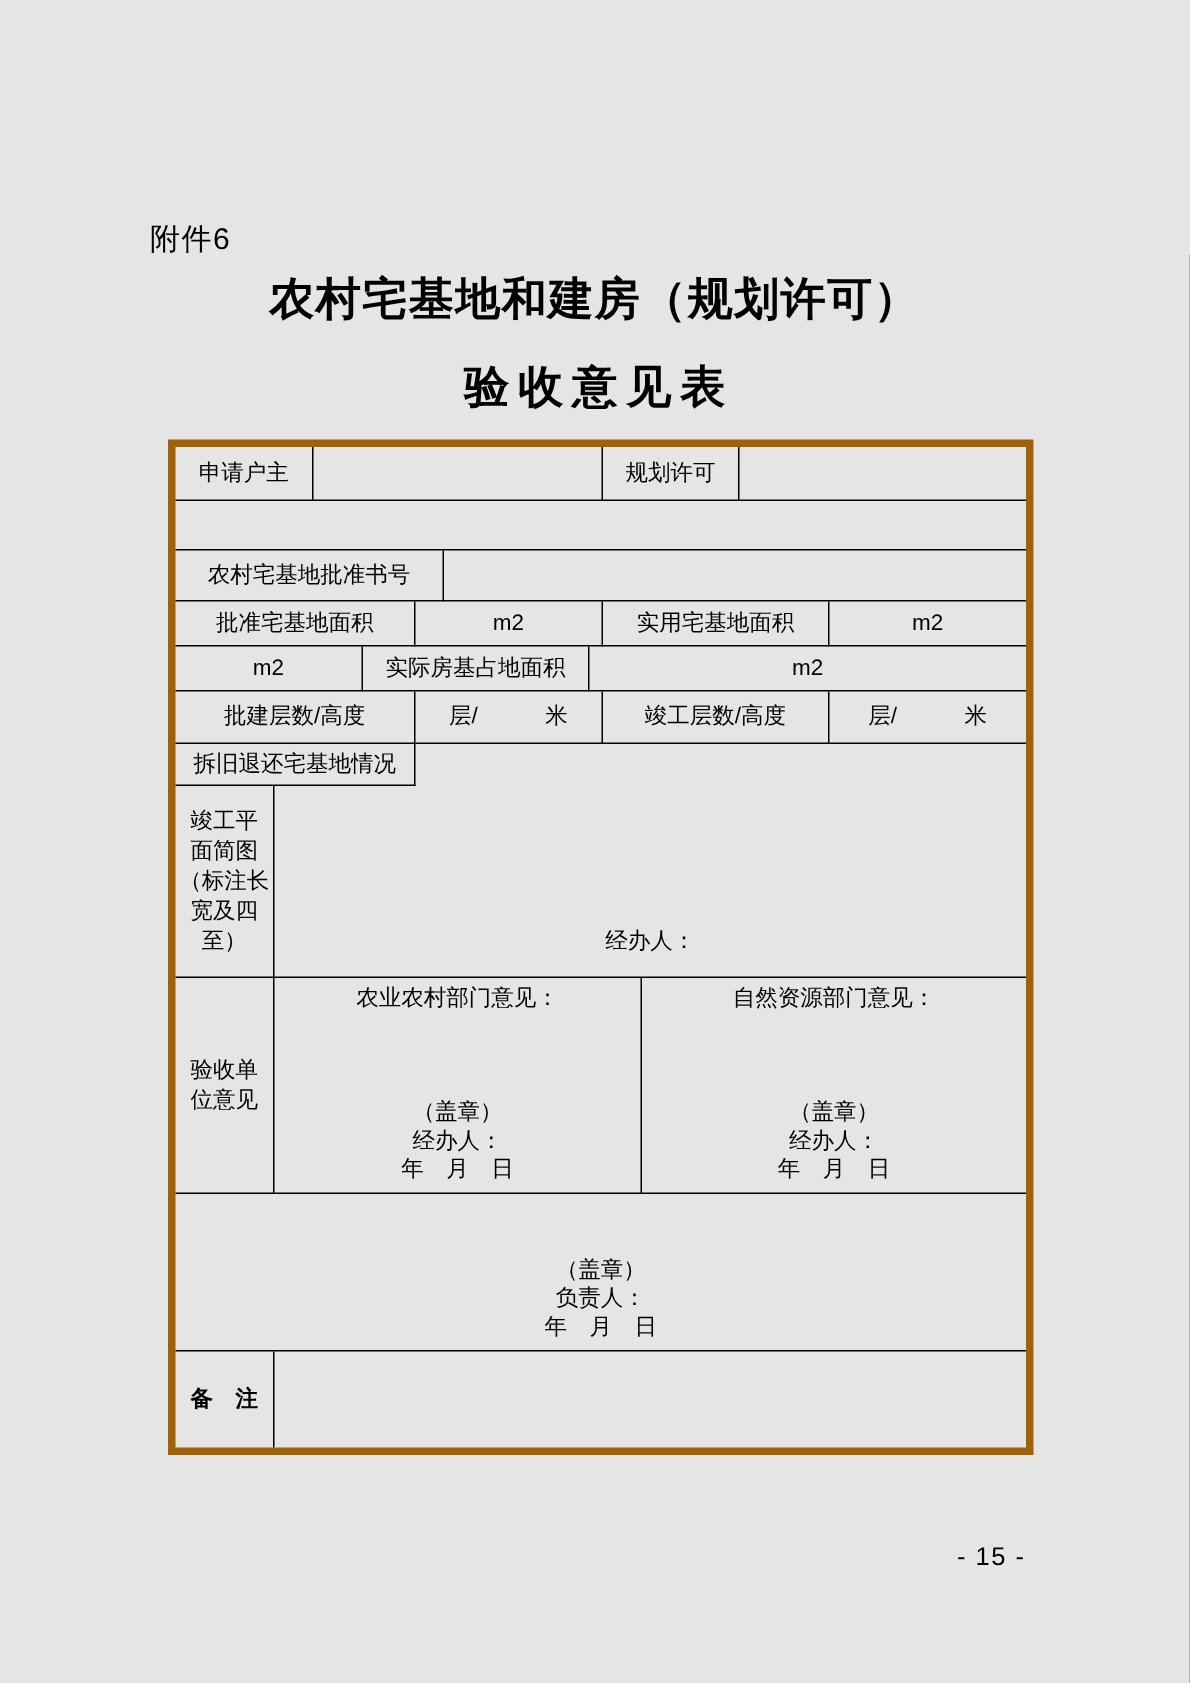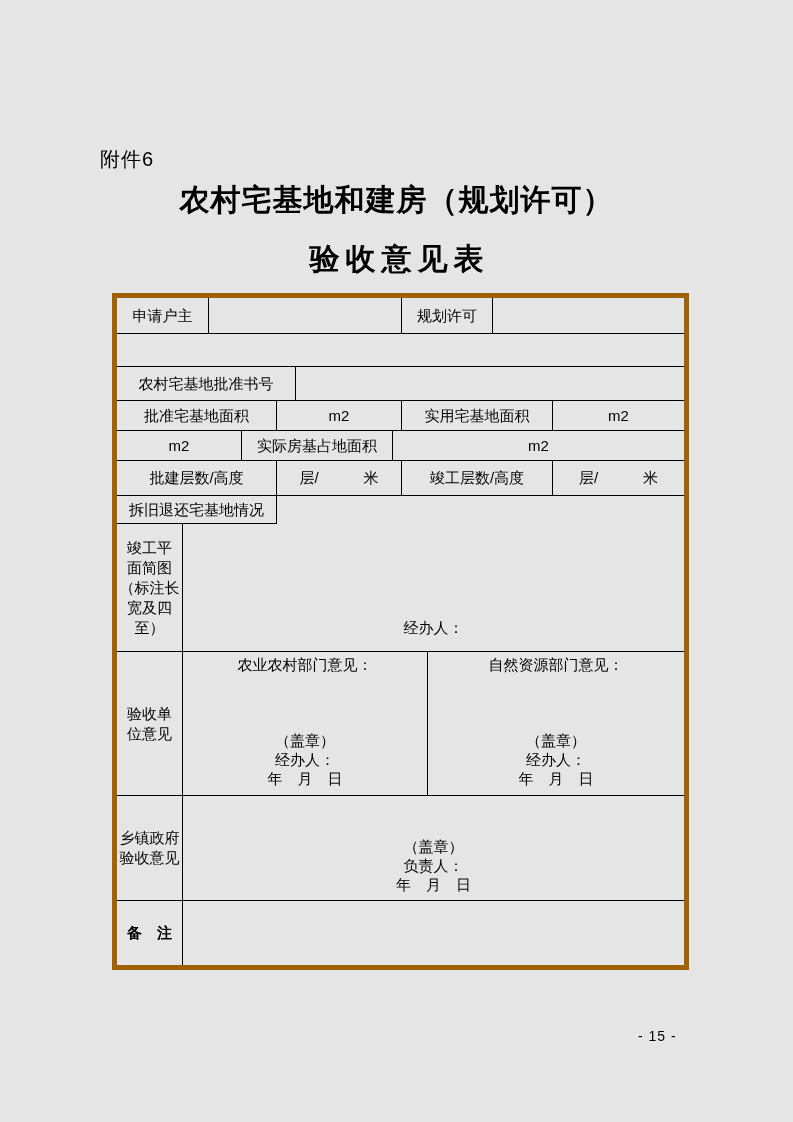--- a/index.html
+++ b/index.html
@@ -55,21 +55,21 @@
     padding:5px 0 5px 0;
     font-family:Liberation Mono, monospace;
   }
   .sig-line { line-height:19px; }
   .gov-content {
     flex-direction:column; justify-content:flex-end;
     padding-bottom:6px;
   }
   .pageno {
     position:absolute; left:638px; top:1028px;
-    font-size:14px; letter-spacing:1px;
+    font-size:17px; letter-spacing:1px;
   }
 </style>
 </head>
 <body>
 
 <div class="page">
 
   <div class="attachment">附件6</div>
 
   <h1 class="title">
@@ -146,22 +146,20 @@
         <div>自然资源部门意见：</div>
         <div>
           <div class="sig-line">（盖章）</div>
           <div class="sig-line">经办人：</div>
           <div class="sig-line">年　月　日</div>
         </div>
       </div>
     </div>
 
     <div class="row h105">
-      <div class="c w66 mlabel">乡镇政府
-验收意见</div>
       <div class="c fx nr gov-content">
         <div class="sig-line">（盖章）</div>
         <div class="sig-line">负责人：</div>
         <div class="sig-line">年　月　日</div>
       </div>
     </div>
 
     <div class="row hfx last">
       <div class="c w66">备　注</div>
       <div class="c fx nr"></div>

